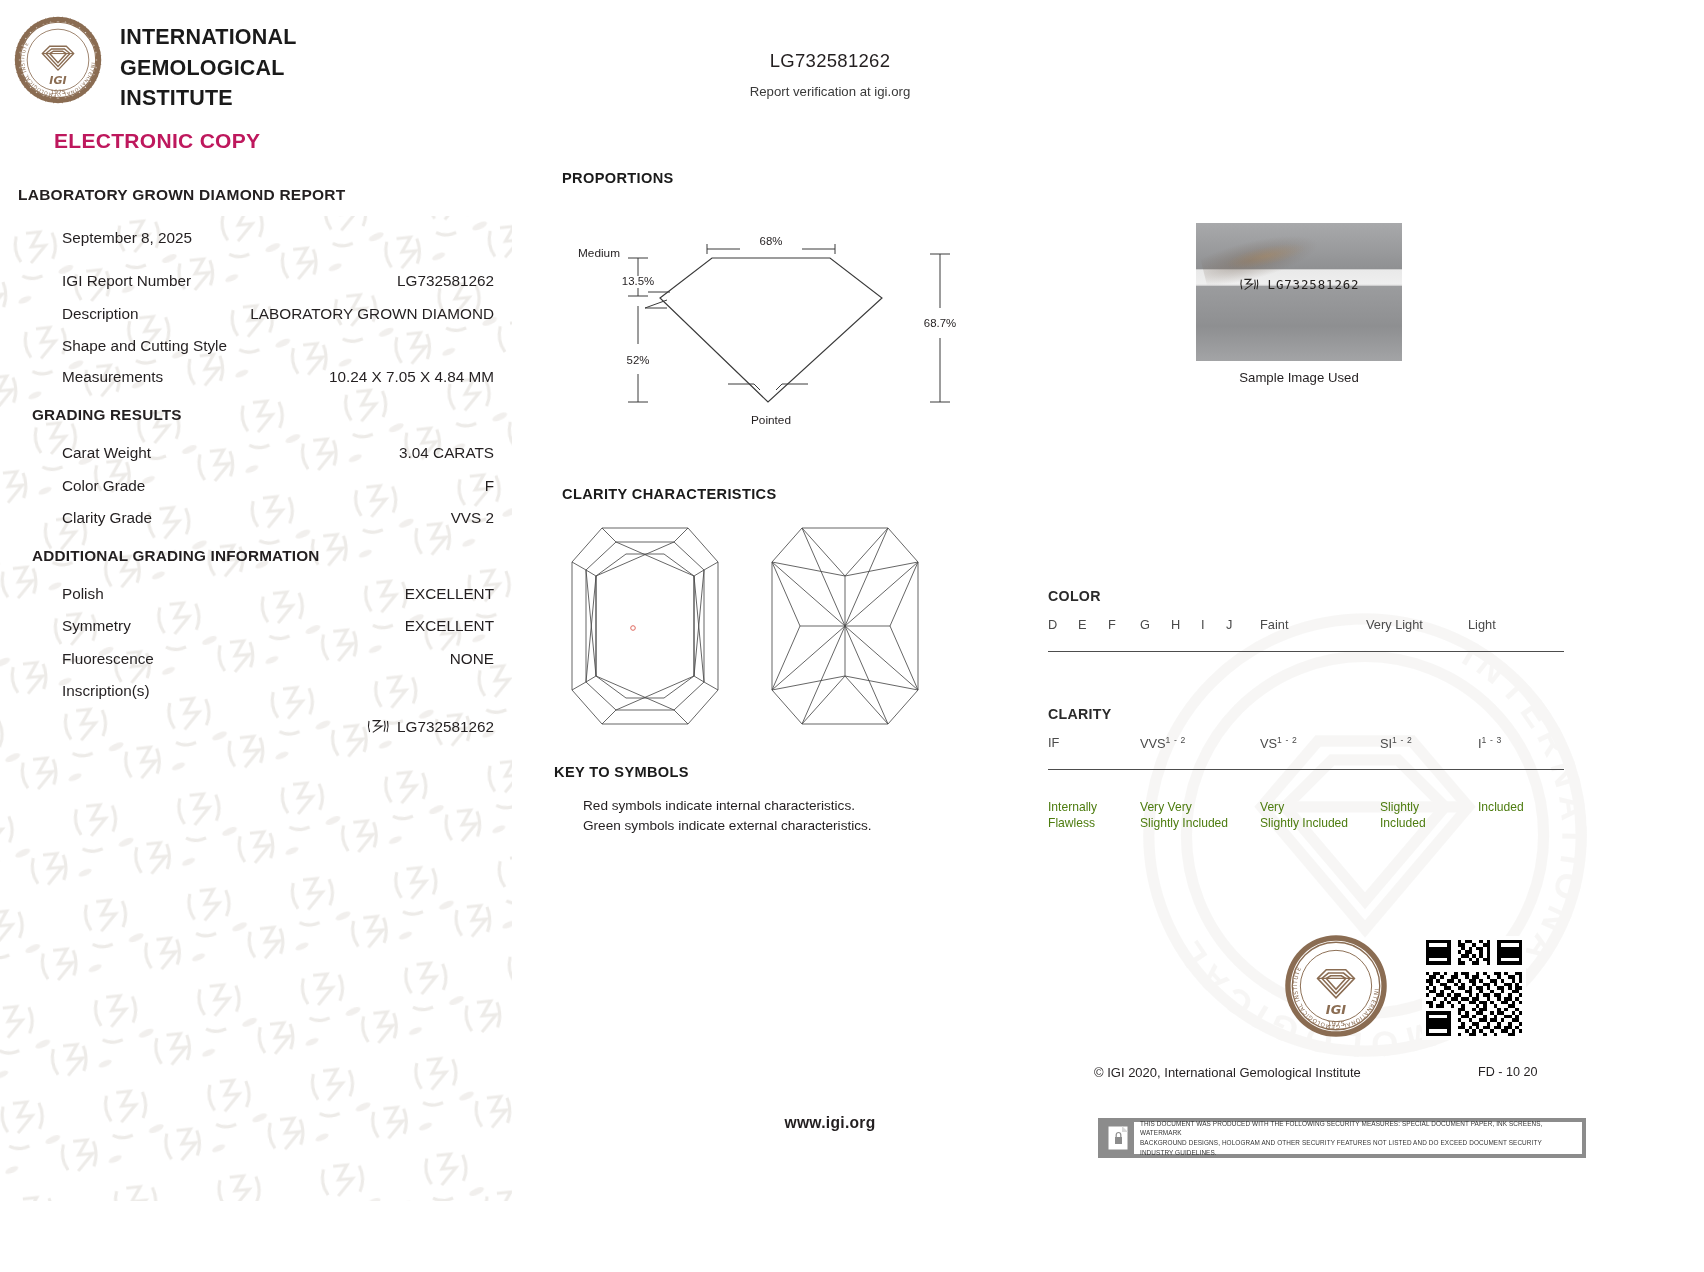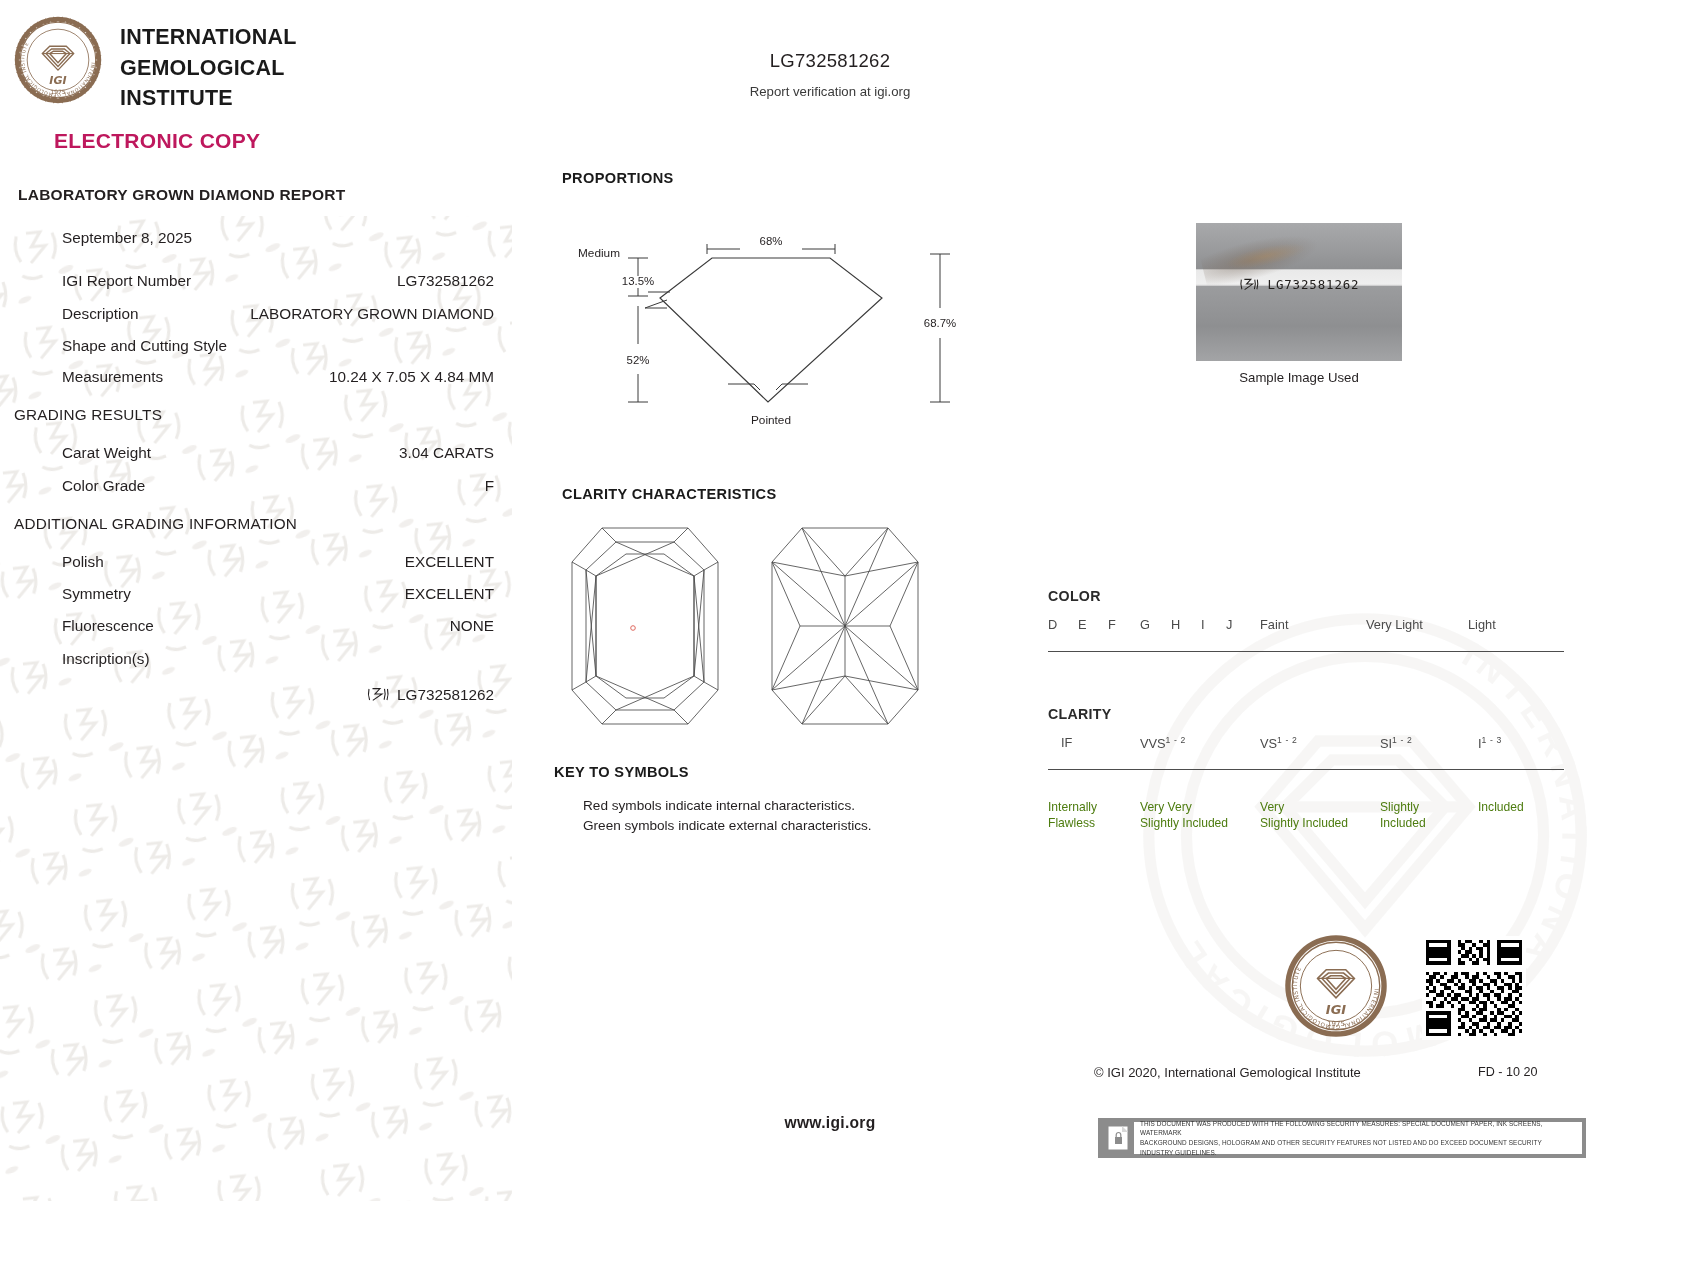--- a/index.html
+++ b/index.html
@@ -48,21 +48,21 @@
   .left-rows { position: absolute; left: 0; top: 0; width: 512px; }
   .row {
     position: relative; display: flex; justify-content: space-between;
     align-items: flex-start;
     padding: 0 18px 0 18px;
     font-size: 15.3px; line-height: 1.26; margin-left: 44px;
   }
   .row .lbl { color: #231f20; white-space: nowrap; }
   .row .val { text-align: right; white-space: pre-line; }
   .section-head {
-    padding: 0 14px; font-size: 15.3px; font-weight: normal; letter-spacing: .2px;
+    padding: 0 32px; font-size: 15.3px; font-weight: bold; letter-spacing: .2px;
   }
   .comments {
     padding: 0 18px; font-size: 15.1px; line-height: 1.31; white-space: pre-line;
   }
   .insc-icon {
     display: inline-block; vertical-align: -2px; margin-right: 6px;
   }
 
   
   .sec-title {
@@ -266,20 +266,24 @@
 
       <div class="section-head" style="margin-top:20px;">GRADING RESULTS</div>
 
       <div class="row" style="margin-top:19px;">
         <span class="lbl">Carat Weight</span>
         <span class="val">3.04 CARATS</span>
       </div>
       <div class="row" style="margin-top:13px;">
         <span class="lbl">Color Grade</span>
         <span class="val">F</span>
+      </div>
+      <div class="row" style="margin-top:13px;">
+        <span class="lbl">Clarity Grade</span>
+        <span class="val">VVS 2</span>
       </div>
 
       <div class="section-head" style="margin-top:20px;">ADDITIONAL GRADING INFORMATION</div>
 
       <div class="row" style="margin-top:19px;">
         <span class="lbl">Polish</span>
         <span class="val">EXCELLENT</span>
       </div>
       <div class="row" style="margin-top:13px;">
         <span class="lbl">Symmetry</span>
@@ -463,21 +467,21 @@
       <span class="cell" style="left:153px">I</span>
       <span class="cell" style="left:178px">J</span>
       <span class="cell" style="left:212px">Faint</span>
       <span class="cell" style="left:318px">Very Light</span>
       <span class="cell" style="left:420px">Light</span>
     </div>
     <div class="scale-rule"></div>
 
     <div class="scale-head" style="margin-top:54px">CLARITY</div>
     <div class="scale-row">
-      <span class="cell" style="left:13px"><span>IF</span></span>
+      <span class="cell" style="left:0px"><span>IF</span></span>
       <span class="cell" style="left:92px"><span>VVS</span><span class="sup">1 - 2</span></span>
       <span class="cell" style="left:212px"><span>VS</span><span class="sup">1 - 2</span></span>
       <span class="cell" style="left:332px"><span>SI</span><span class="sup">1 - 2</span></span>
       <span class="cell" style="left:430px"><span>I</span><span class="sup">1 - 3</span></span>
     </div>
     <div class="scale-rule"></div>
     <div class="scale-desc">
       <span class="cell" style="left:0px">Internally
 Flawless</span>
       <span class="cell" style="left:92px">Very Very

